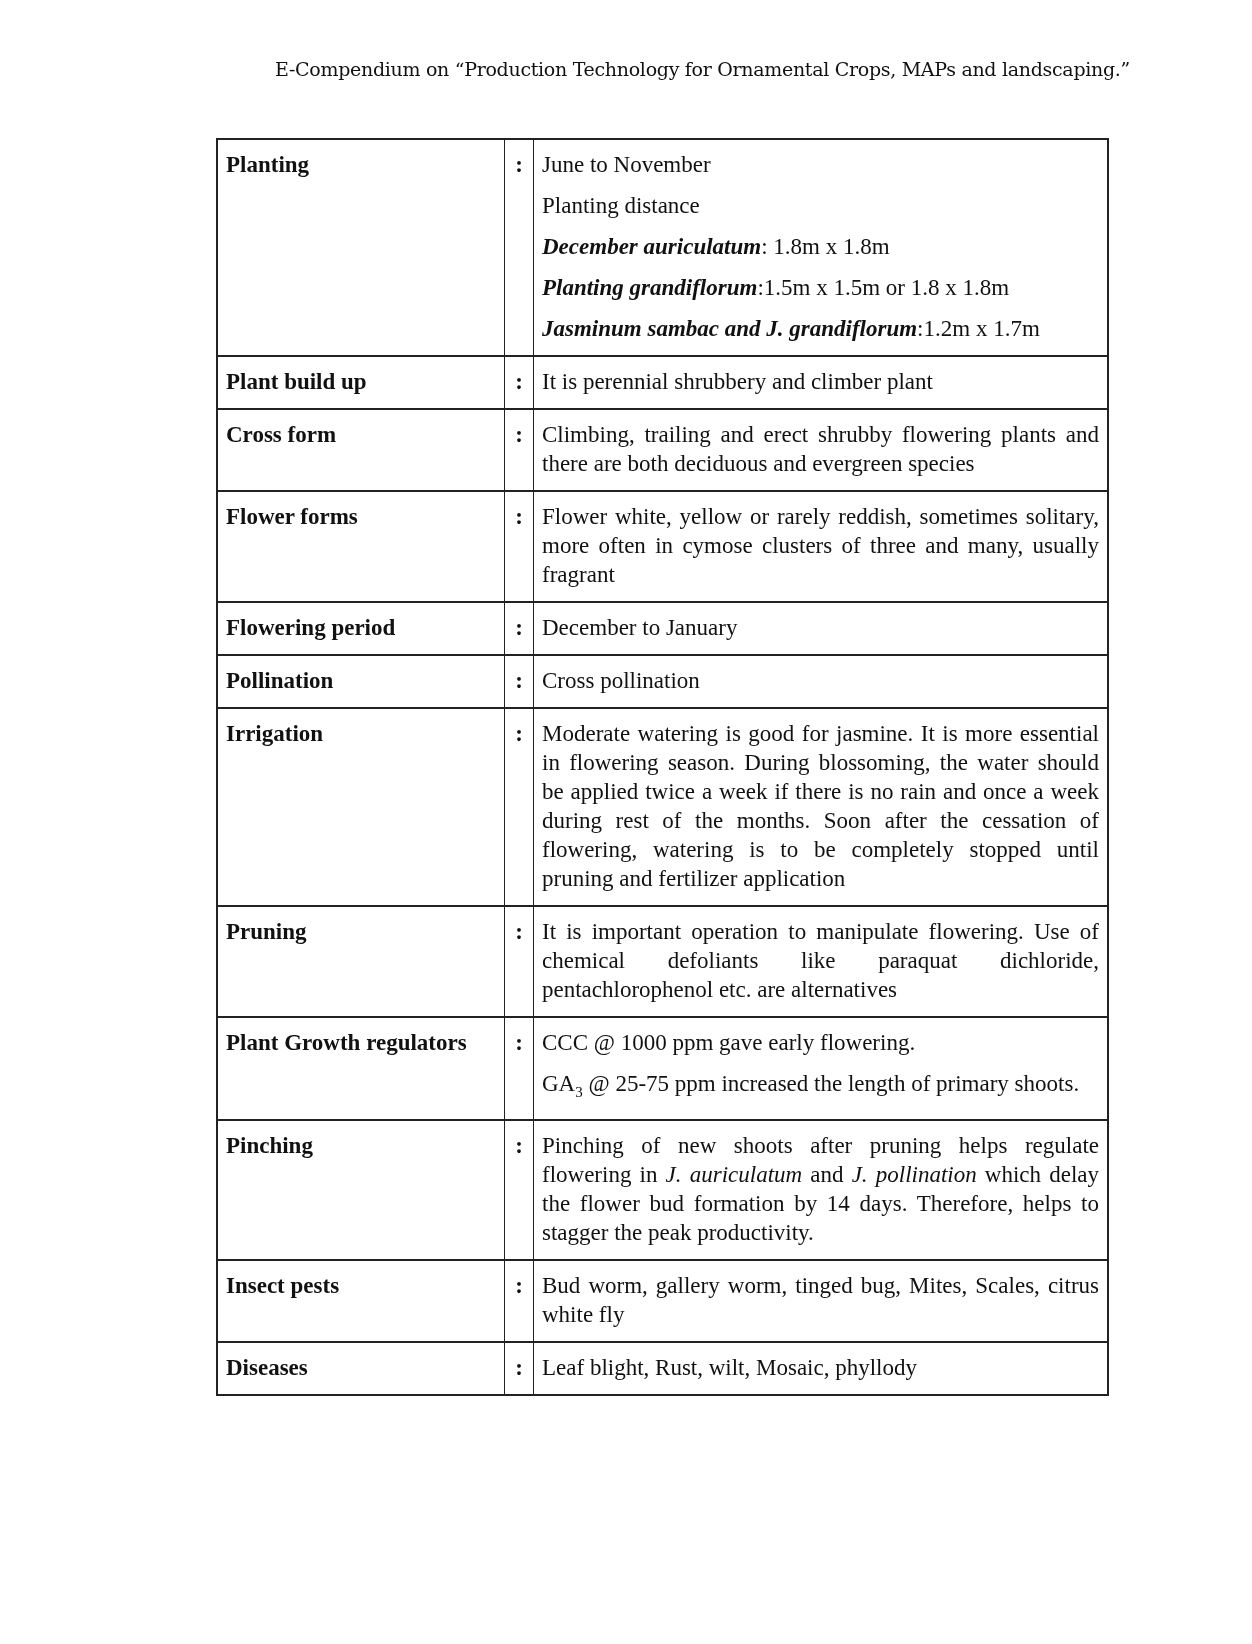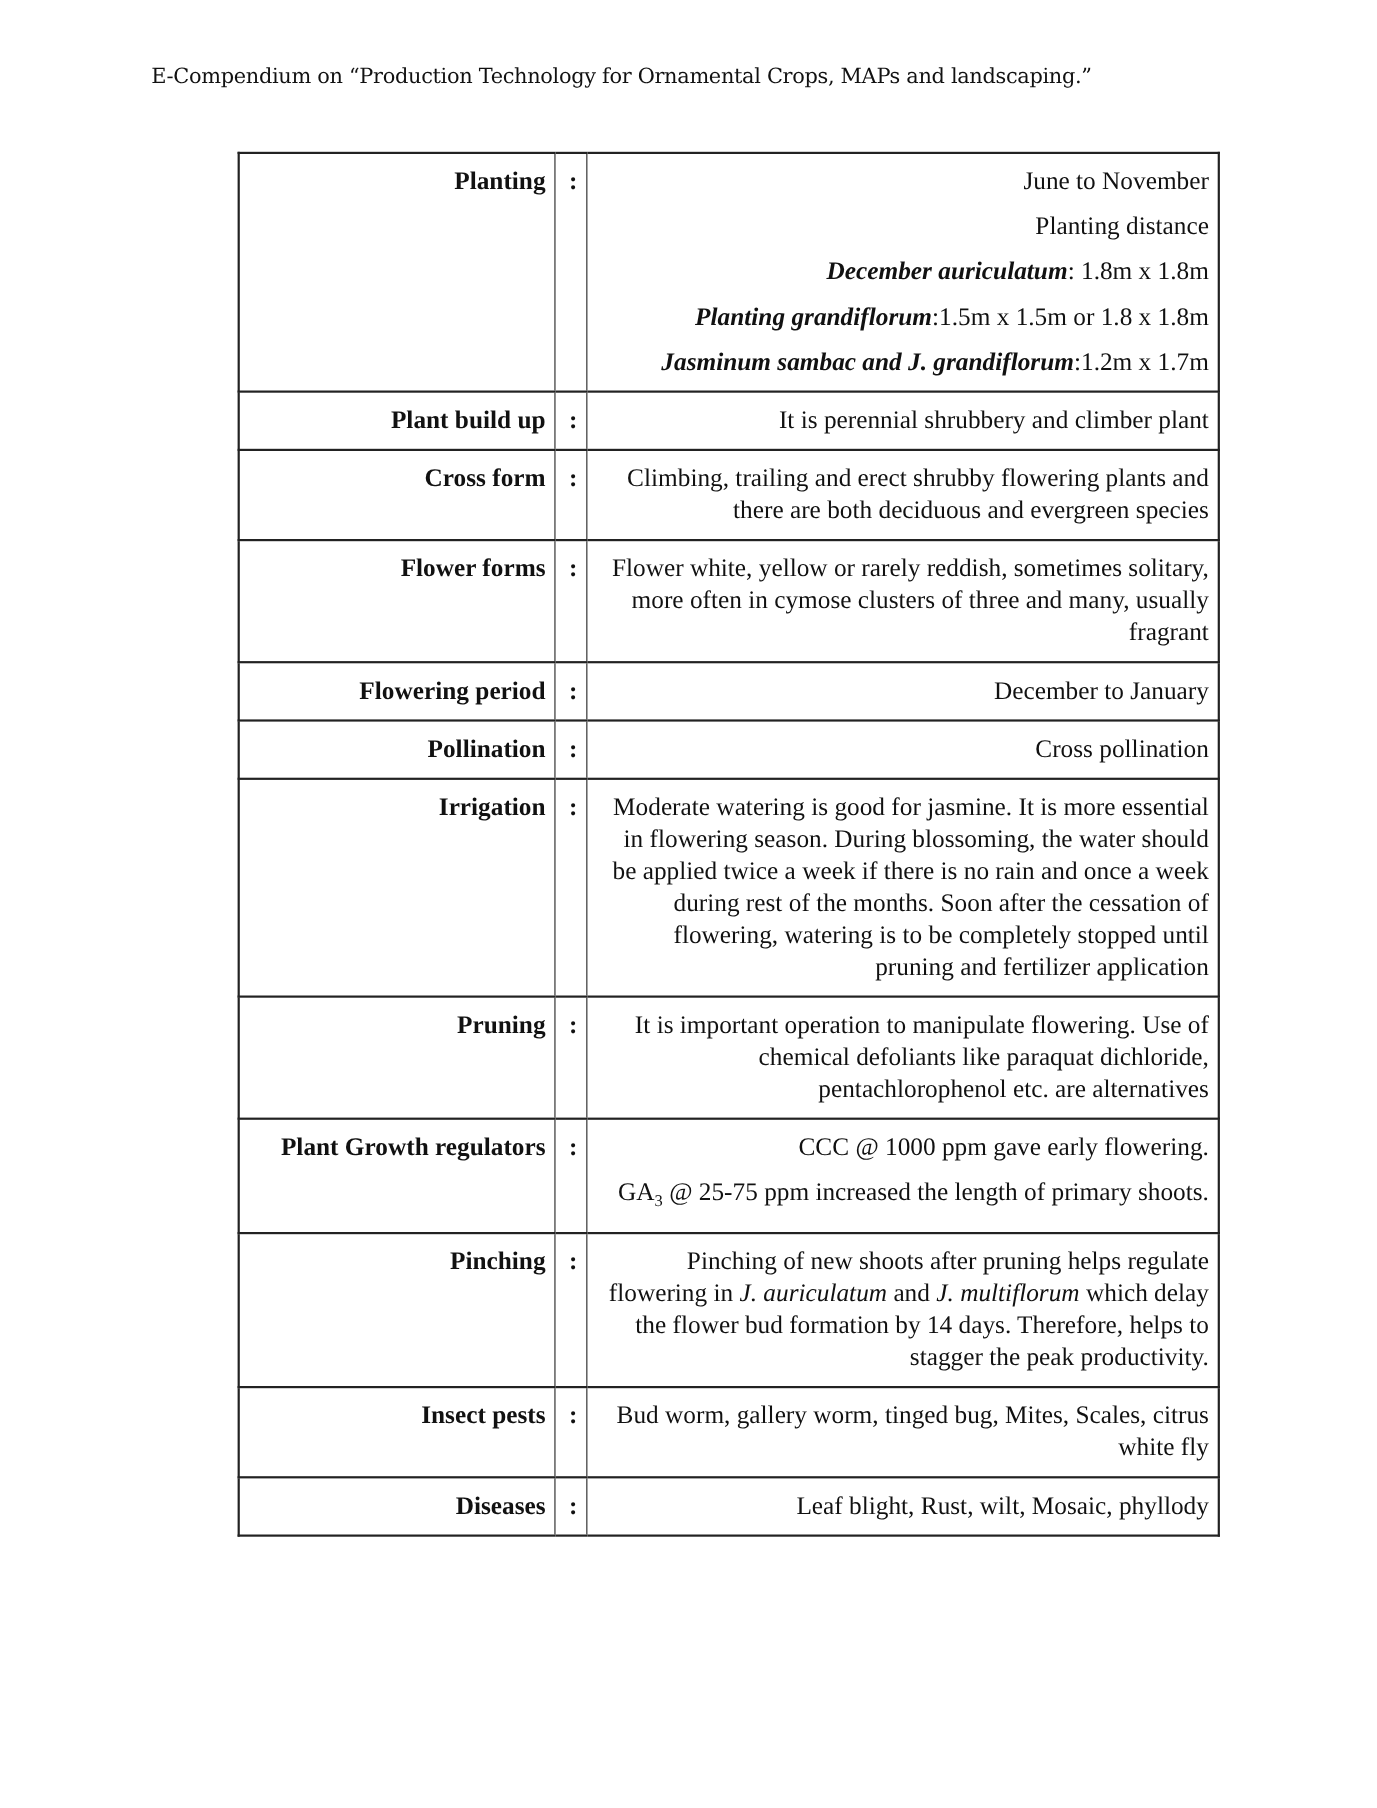--- a/index.html
+++ b/index.html
@@ -1,25 +1,25 @@
 <!DOCTYPE html>
 <html><head>
   <meta charset="utf-8">
   <style>
     html, body { margin: 0; padding: 0; background: #ffffff; }
     body { width: 1252px; height: 1644px; position: relative; font-family: "Liberation Serif", serif; color: #111; }
     .header {
-      position: absolute; left: 0; top: 58px; width: 1130px; text-align: center;
+      position: absolute; left: 0; top: 58px; width: 1130px; text-align: right;
       font-family: "DejaVu Serif", serif; font-size: 19px; color: #111; letter-spacing: -0.3px;
     }
     table.info {
       position: absolute; left: 216px; top: 138px; width: 893px;
       border-collapse: collapse; font-size: 23px; line-height: 29px;
     }
-    table.info td { border-top: 2px solid #222; border-bottom: 2px solid #222; vertical-align: top; padding: 10px 8px 12px 8px; text-align: right; }
+    table.info td { border-top: 2px solid #222; border-bottom: 2px solid #222; vertical-align: top; padding: 10px 8px 12px 8px; }
     table.info tr:first-child td { border-top: 2.5px solid #222; }
     table.info tr:last-child td { border-bottom: 2.5px solid #222; }
     td.label { width: 270px; font-weight: bold; border-left: 2.5px solid #222; border-right: 1.5px solid #222; padding-left: 8px; white-space: nowrap; }
     td.colon { width: 12px; font-weight: bold; text-align: center; border-right: 1.5px solid #222; padding-left: 6px; padding-right: 6px; }
     td.value { border-right: 2.5px solid #222; text-align: justify; }
     .line { display: block; margin-bottom: 12px; }
     .line:last-child { margin-bottom: 0; }
     .sp { font-weight: bold; font-style: italic; }
     .it { font-style: italic; }
     sub { font-size: 15px; }
@@ -81,21 +81,21 @@
     <td class="label">Plant Growth regulators</td>
     <td class="colon">:</td>
     <td class="value">
       <span class="line">CCC @ 1000 ppm gave early flowering.</span>
       <span class="line"><span>GA</span><sub>3</sub><span> @ 25-75 ppm increased the length of primary shoots.</span></span>
     </td>
   </tr>
   <tr>
     <td class="label">Pinching</td>
     <td class="colon">:</td>
-    <td class="value"><span>Pinching of new shoots after pruning helps regulate flowering in </span><span class="it">J. auriculatum</span><span> and </span><span class="it">J. multiflorum</span><span> which delay the flower bud formation by 14 days. Therefore, helps to stagger the peak productivity.</span></td>
+    <td class="value"><span>Pinching of new shoots after pruning helps regulate flowering in </span><span class="it">J. auriculatum</span><span> and </span><span class="it">J. pollination</span><span> which delay the flower bud formation by 14 days. Therefore, helps to stagger the peak productivity.</span></td>
   </tr>
   <tr>
     <td class="label">Insect pests</td>
     <td class="colon">:</td>
     <td class="value">Bud worm, gallery worm, tinged bug, Mites, Scales, citrus white fly</td>
   </tr>
   <tr>
     <td class="label">Diseases</td>
     <td class="colon">:</td>
     <td class="value">Leaf blight, Rust, wilt, Mosaic, phyllody</td>

